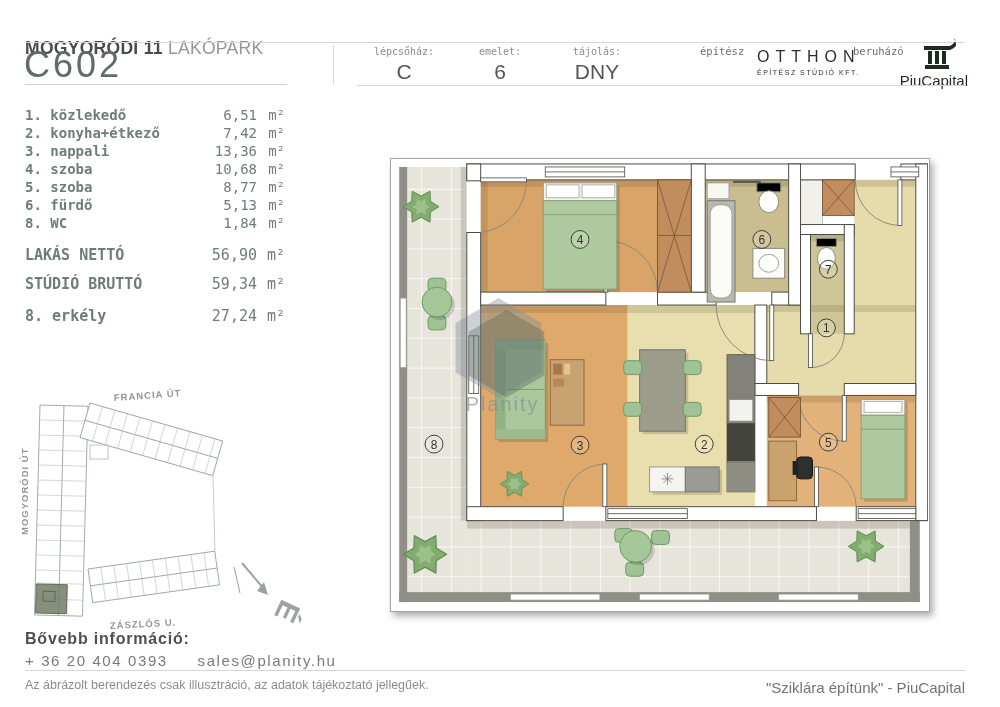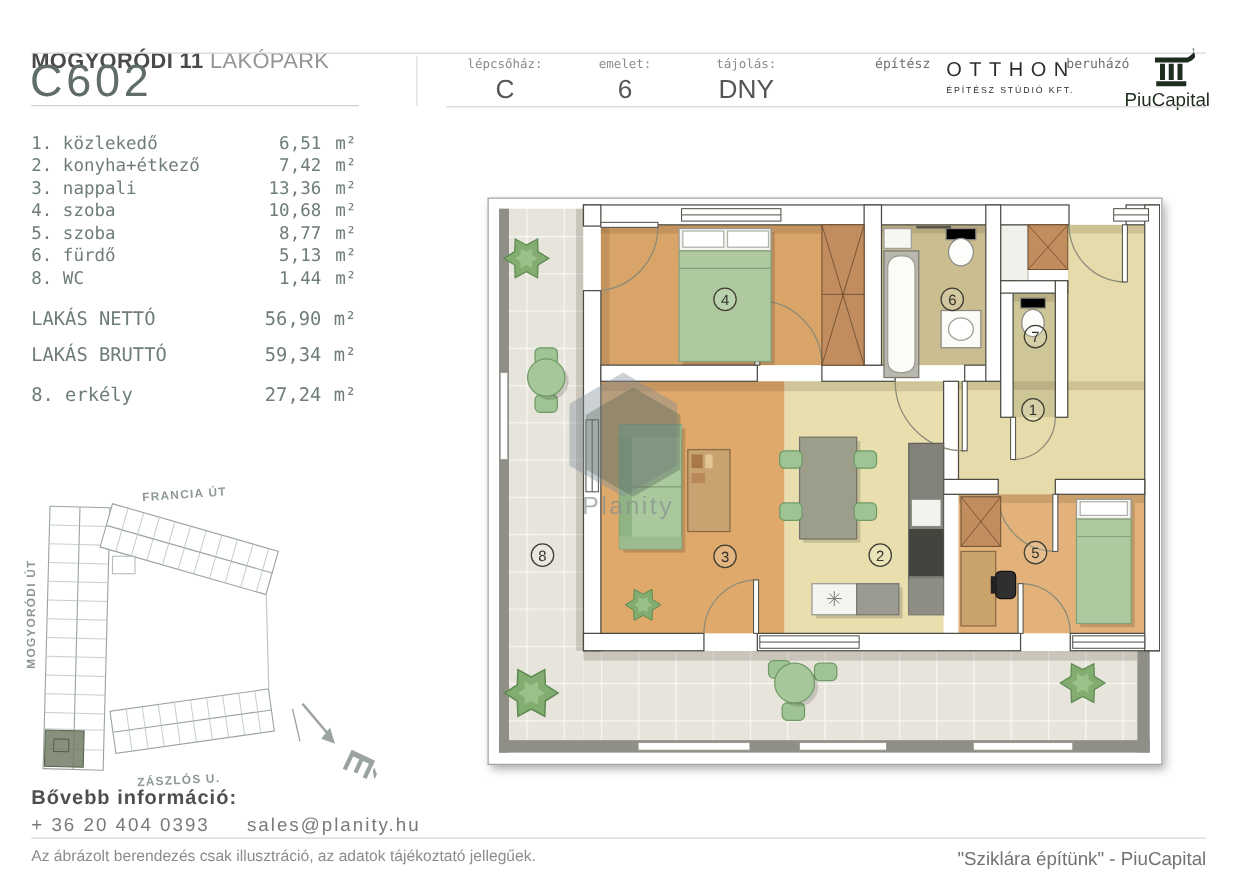--- a/index.html
+++ b/index.html
@@ -17,21 +17,21 @@
   .cell .val{font-size:21px;color:#555;margin-top:3px;}
   .mono-lbl{position:absolute;font-family:"DejaVu Sans Mono",monospace;font-size:10.5px;color:#6f6f6f;}
   .otthon{position:absolute;left:757px;top:48px;color:#2e2e2e;}
   .otthon .nm{font-size:16px;letter-spacing:6px;}
   .otthon .sub{font-size:7px;letter-spacing:1.5px;margin-top:3px;}
   .piucap{position:absolute;left:886px;top:72px;width:82px;text-align:right;
           font-size:15px;font-weight:400;color:#1e2c1e;}
   .roomlist{position:absolute;left:25px;top:107px;width:260px;
             font-family:"DejaVu Sans Mono",monospace;color:#6e7d77;}
   .rrow{display:flex;align-items:baseline;height:18px;font-size:14px;}
-  .rrow .rname{flex:0 0 auto;}
+  .rrow .rname{flex:0 0 auto;font-weight:bold;}
   .rrow .rval{flex:1;text-align:right;}
   .rrow .runit{width:28px;text-align:right;}
   .sumblock{margin-top:13px;}
   .sumblock .rrow{height:29px;font-size:15px;}
   .balkrow{margin-top:3px;}
   .balkrow .rrow{font-size:15px;}
   .contact-h{position:absolute;left:25px;top:630px;font-size:16px;font-weight:700;
              color:#4f4f4f;letter-spacing:.8px;}
   .contact-r{position:absolute;left:25px;top:652px;font-size:15px;color:#7a7a7a;letter-spacing:1.6px;}
   .contact-r .em{margin-left:24px;}
@@ -112,31 +112,31 @@
         <span class="rval">8,77</span>
         <span class="runit">m²</span>
       </div>
     <div class="rrow">
         <span class="rname">6. fürdő</span>
         <span class="rval">5,13</span>
         <span class="runit">m²</span>
       </div>
     <div class="rrow">
         <span class="rname">8. WC</span>
-        <span class="rval">1,44</span>
+        <span class="rval">1,84</span>
         <span class="runit">m²</span>
       </div>
     <div class="sumblock">
       <div class="rrow">
           <span class="rname">LAKÁS NETTÓ</span>
           <span class="rval">56,90</span>
           <span class="runit">m²</span>
         </div>
       <div class="rrow">
-          <span class="rname">LAKÁS BRUTTÓ</span>
+          <span class="rname">STÚDIÓ BRUTTÓ</span>
           <span class="rval">59,34</span>
           <span class="runit">m²</span>
         </div>
     </div>
     <div class="balkrow">
       <div class="rrow">
           <span class="rname">8. erkély</span>
           <span class="rval">27,24</span>
           <span class="runit">m²</span>
         </div>

